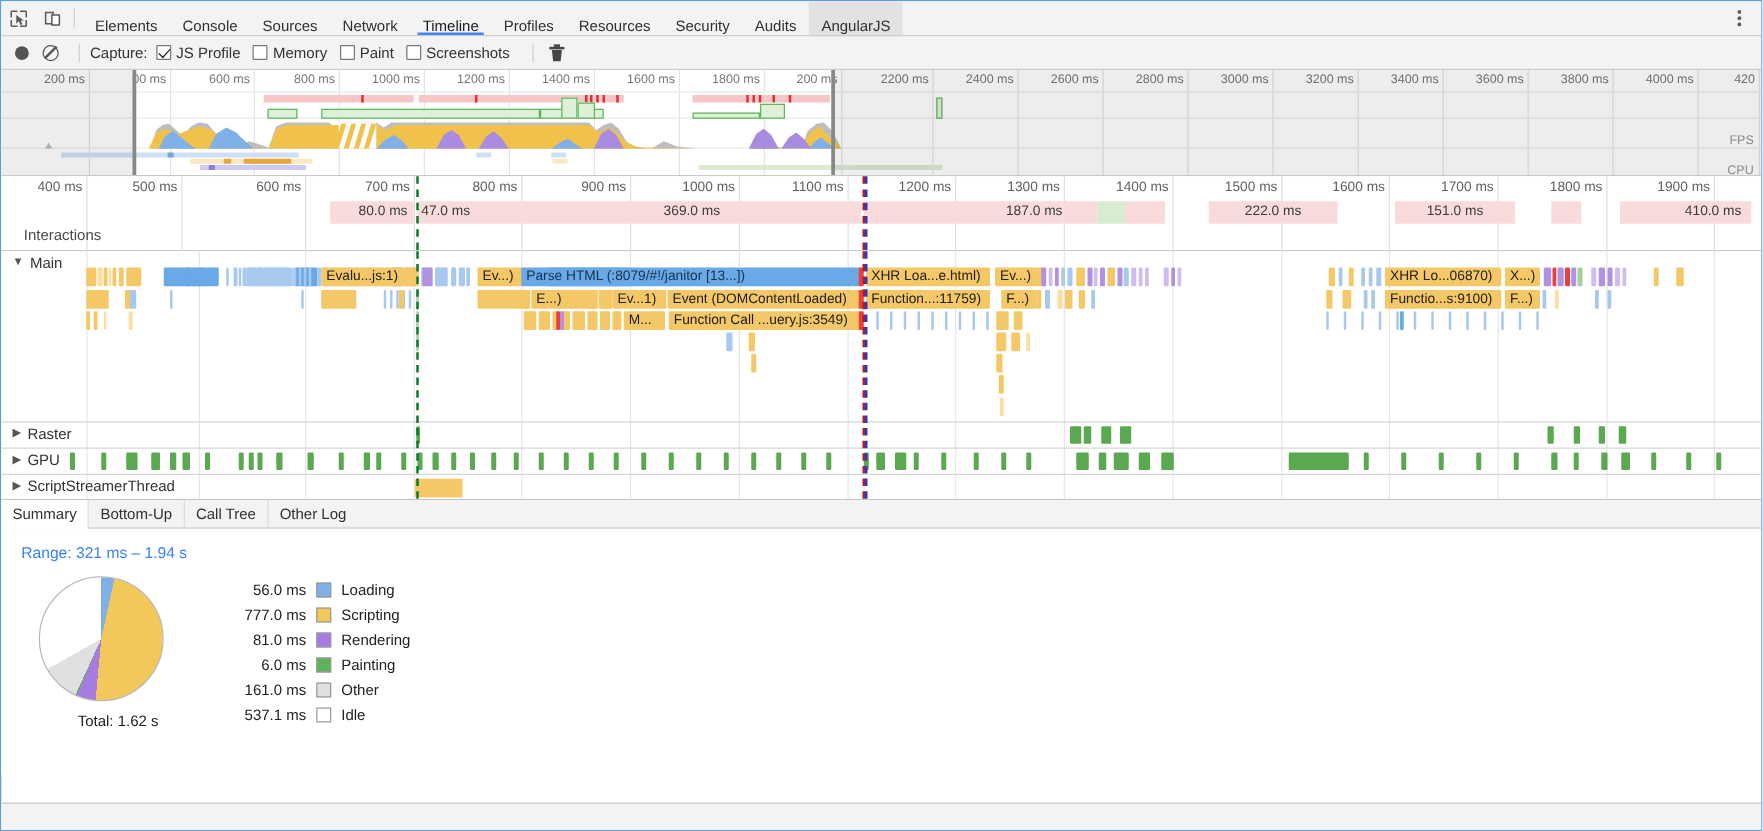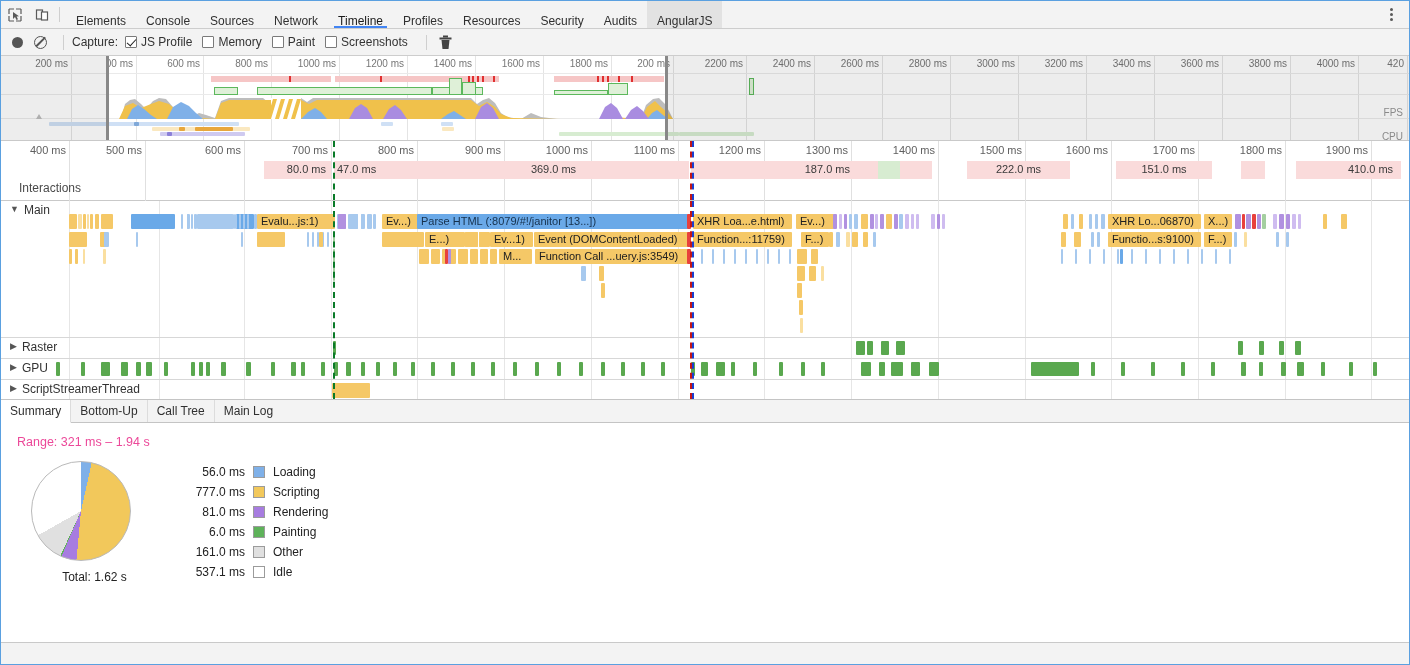--- a/index.html
+++ b/index.html
@@ -176,21 +176,21 @@
     background: #f3f3f3; border-top: 1px solid #c4c4c4; border-bottom: 1px solid #c4c4c4;
   }
   .dt {
     display: flex; align-items: center; padding: 0 9px; font-size: 12px; color: #303030;
     border-right: 1px solid #dcdcdc;
   }
   .dt.selected { background: #fff; border-bottom: 1px solid #fff; margin-bottom: -1px; }
   .summary {
     position: relative; background: #fff; height: 196px; padding: 12px 0 0 16px;
   }
-  .range-txt { font-size: 12.5px; color: #ec4899; margin-bottom: 12px; }
+  .range-txt { font-size: 12.5px; color: #3b82f6; margin-bottom: 12px; }
   .sumrow { display: flex; align-items: flex-start; }
   .pie-wrap { width: 150px; position: relative; }
   .pie {
     width: 100px; height: 100px; border-radius: 50%;
     border: 1px solid #b9b9b9; margin-left: 14px;
   }
   .pie-total { font-size: 12px; color: #222; text-align: center; margin-top: 9px; margin-left: 5px; }
   .legend { margin-left: 6px; margin-top: 1px; }
   .lg-row { display: flex; align-items: center; height: 20px; font-size: 12px; color: #222; }
   .lg-val { width: 72px; text-align: right; margin-right: 8px; }
@@ -896,21 +896,21 @@
     <div class="dt selected">
         <span>Summary</span>
       </div>
     <div class="dt">
         <span>Bottom-Up</span>
       </div>
     <div class="dt">
         <span>Call Tree</span>
       </div>
     <div class="dt" style="border-right:none">
-        <span>Main Log</span>
+        <span>Other Log</span>
       </div>
   </div>
 
   <div class="summary">
     <div class="range-txt">Range: 321 ms – 1.94 s</div>
     <div class="sumrow">
       <div class="pie-wrap">
         <div class="pie" id="pie" style="background: conic-gradient(rgb(127, 176, 232) 0deg, rgb(127, 176, 232) 12.46deg, rgb(242, 200, 91) 12.46deg, rgb(242, 200, 91) 185.33deg, rgb(167, 124, 224) 185.33deg, rgb(167, 124, 224) 203.35deg, rgb(94, 178, 90) 203.35deg, rgb(94, 178, 90) 204.68deg, rgb(224, 224, 224) 204.68deg, rgb(224, 224, 224) 240.5deg, rgb(255, 255, 255) 240.5deg, rgb(255, 255, 255) 360deg);"></div>
         <div class="pie-total">Total: 1.62 s</div>
       </div>

